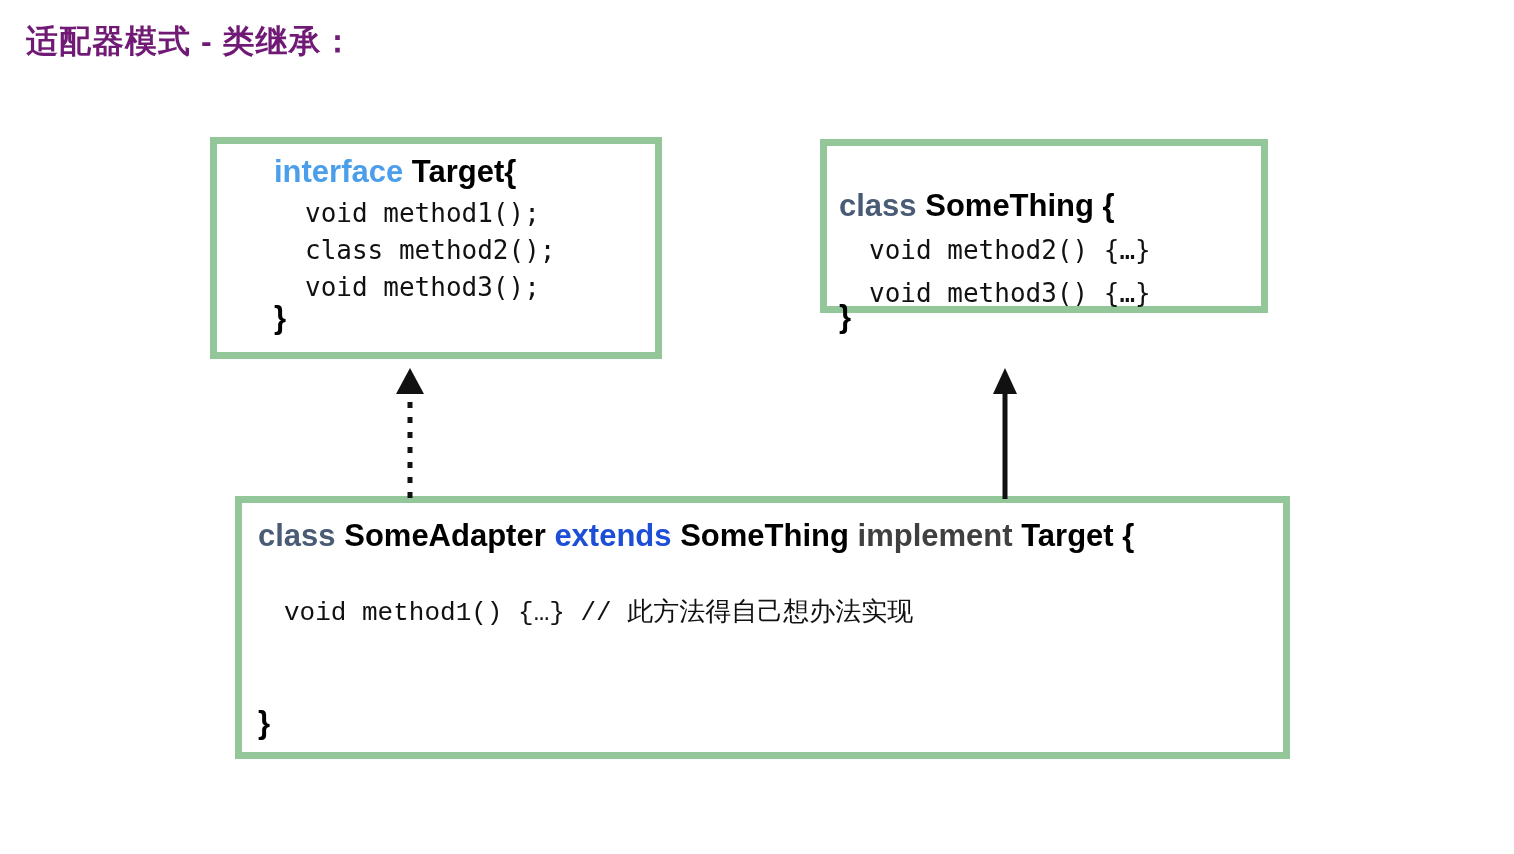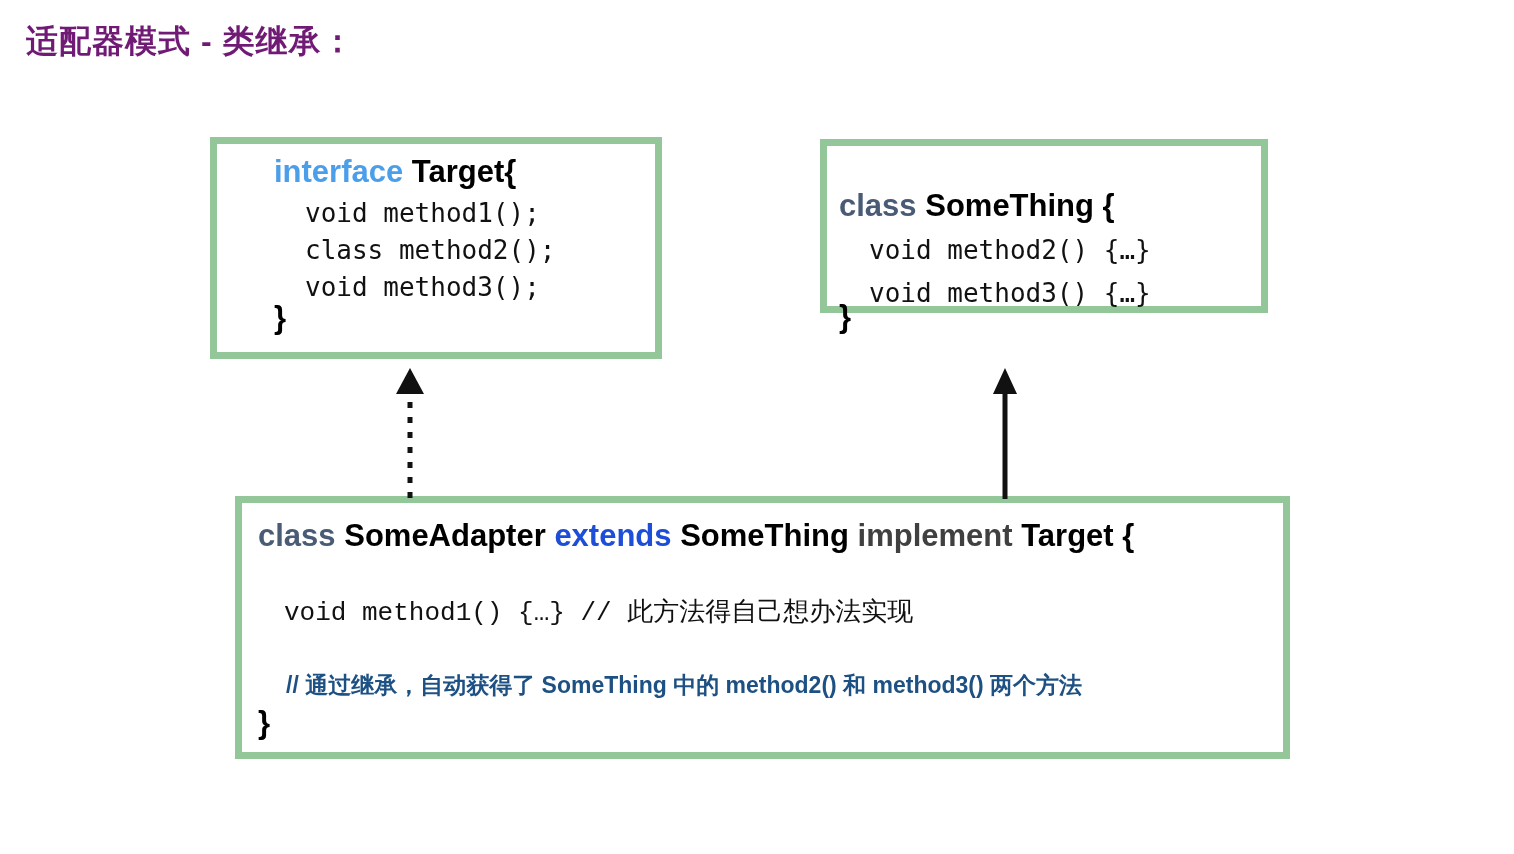--- a/index.html
+++ b/index.html
@@ -201,21 +201,20 @@
 </div>
 
 <div class="code-box" id="box-adapter">
 
   <div class="decl">
     <span class="kw-class">class</span><span> </span><span>SomeAdapter</span><span> </span><span class="kw-extends">extends</span><span> </span><span>SomeThing</span><span> </span><span class="kw-implement">implement</span><span> </span><span>Target</span><span> </span><span>{</span>
   </div>
 
   <div class="code">void method1() {…} // 此方法得自己想办法实现</div>
 
-  <div class="note">// 通过继承，自动获得了 SomeThing 中的 method2() 和 method3() 两个方法</div>
 
   <div class="close-brace">}</div>
 </div>
 
 <svg class="arrow-svg" id="arrow-implements" width="50" height="135">
   <line x1="25" y1="132" x2="25" y2="24" stroke="#111111" stroke-width="5" stroke-dasharray="6 9"></line>
   <polygon points="25,2 39,28 11,28" fill="#111111"></polygon>
 </svg>
 
 <svg class="arrow-svg" id="arrow-extends" width="50" height="135">

